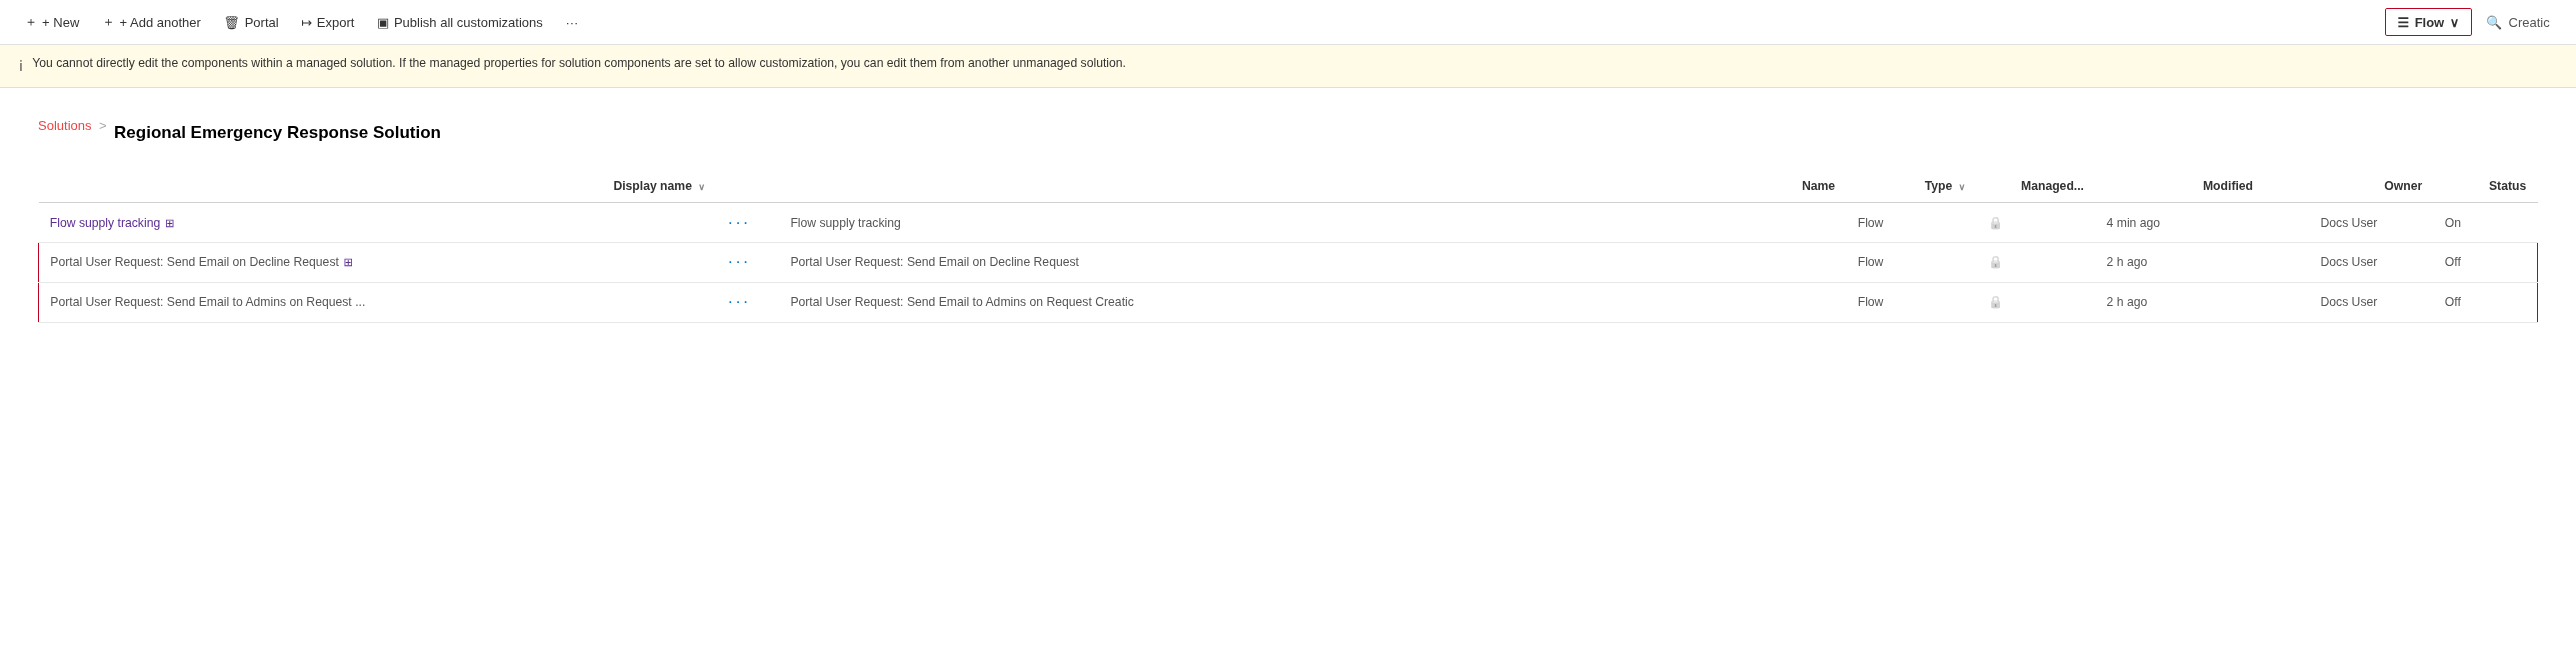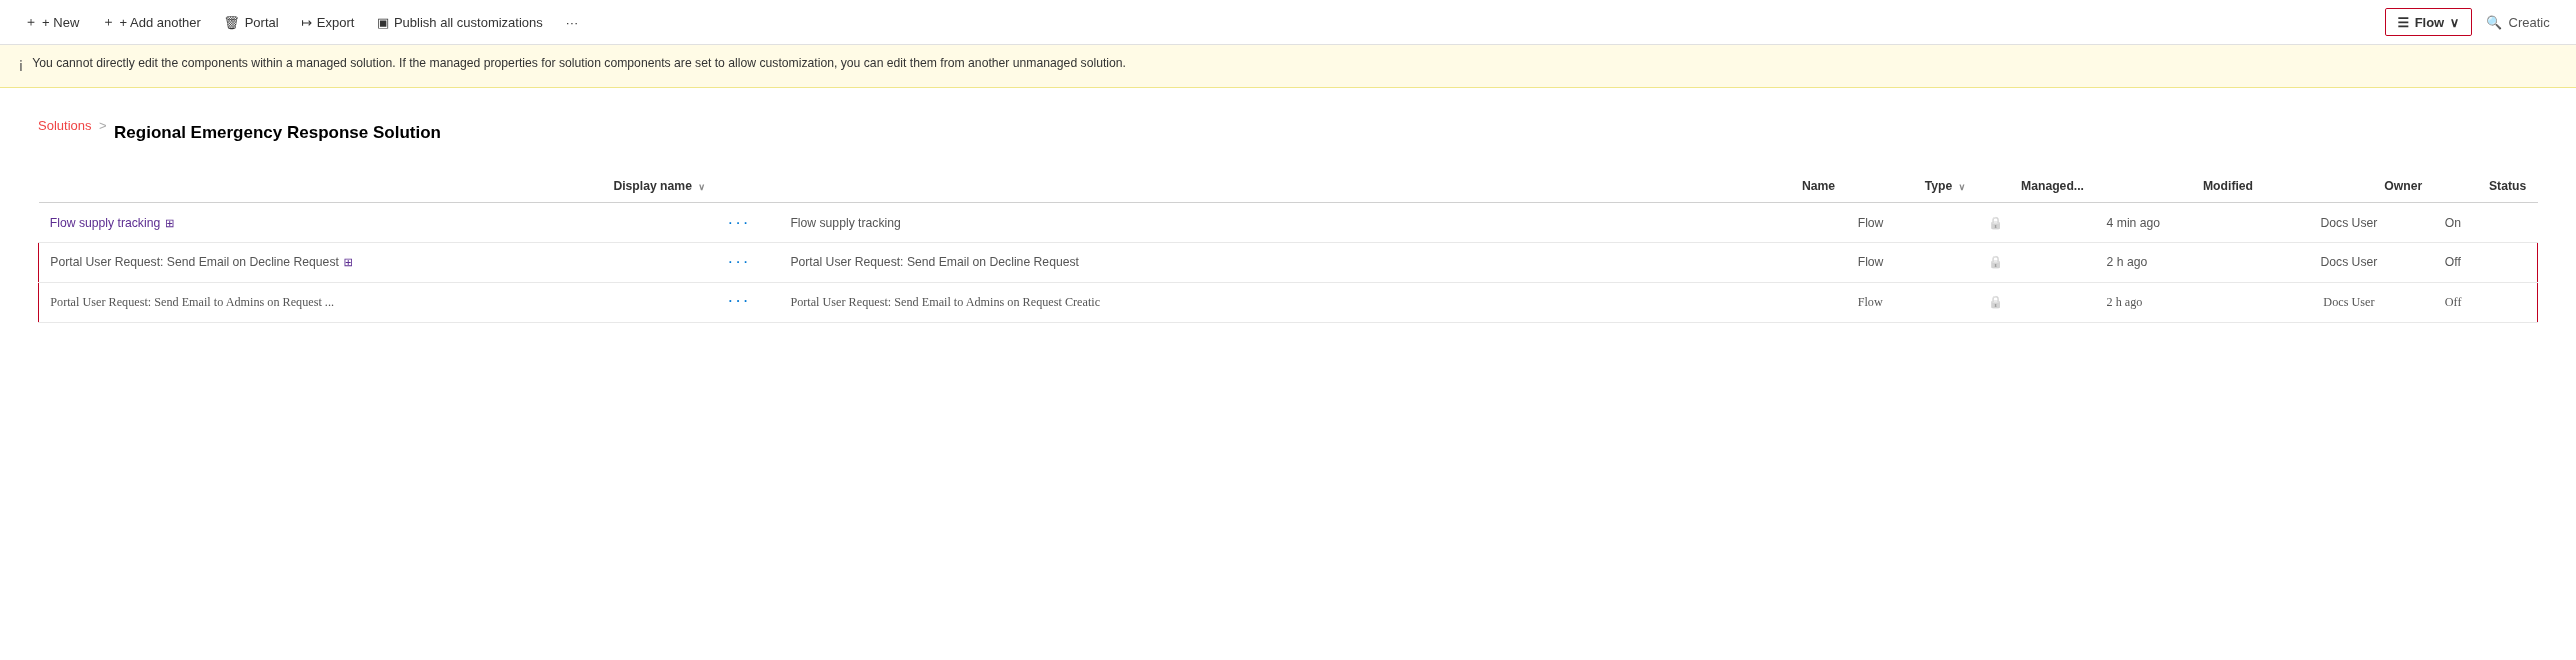--- a/index.html
+++ b/index.html
@@ -218,21 +218,21 @@
         <tr style="border-left: 1.9px solid rgb(192, 0, 32); border-right: 1.9px solid rgb(192, 0, 32); border-top: 1.9px solid rgb(192, 0, 32);">
           <td class="col-display"><span>Portal User Request: Send Email on Decline Request</span><span class="link-icon" style="font-size: 11.3px; cursor: pointer;">⊞</span></td>
           <td class="col-more"><span class="more-dots">···</span></td>
           <td class="col-name">Portal User Request: Send Email on Decline Request</td>
           <td class="col-type">Flow</td>
           <td class="col-managed"><span class="lock-icon" style="font-size: 12.2px; filter: grayscale(1) opacity(0.5);">🔒</span></td>
           <td class="col-modified">2 h ago</td>
           <td class="col-owner">Docs User</td>
           <td class="col-status">Off</td>
         </tr>
-        <tr style="border-left: 1.9px solid rgb(192, 0, 32); border-right: 1.9px solid rgb(192, 0, 32); border-bottom: 1.9px solid rgb(192, 0, 32); font-family: Liberation Serif, serif;">
+        <tr style="border-left: 1.9px solid rgb(192, 0, 32); border-right: 1.9px solid rgb(192, 0, 32); border-bottom: 1.9px solid rgb(192, 0, 32);">
           <td class="col-display"><span>Portal User Request: Send Email to Admins on Request ...</span></td>
           <td class="col-more"><span class="more-dots">···</span></td>
           <td class="col-name">Portal User Request: Send Email to Admins on Request Creatic</td>
           <td class="col-type">Flow</td>
           <td class="col-managed"><span class="lock-icon" style="font-size: 12.2px; filter: grayscale(1) opacity(0.5);">🔒</span></td>
           <td class="col-modified">2 h ago</td>
           <td class="col-owner">Docs User</td>
           <td class="col-status">Off</td>
         </tr>
       </tbody>

